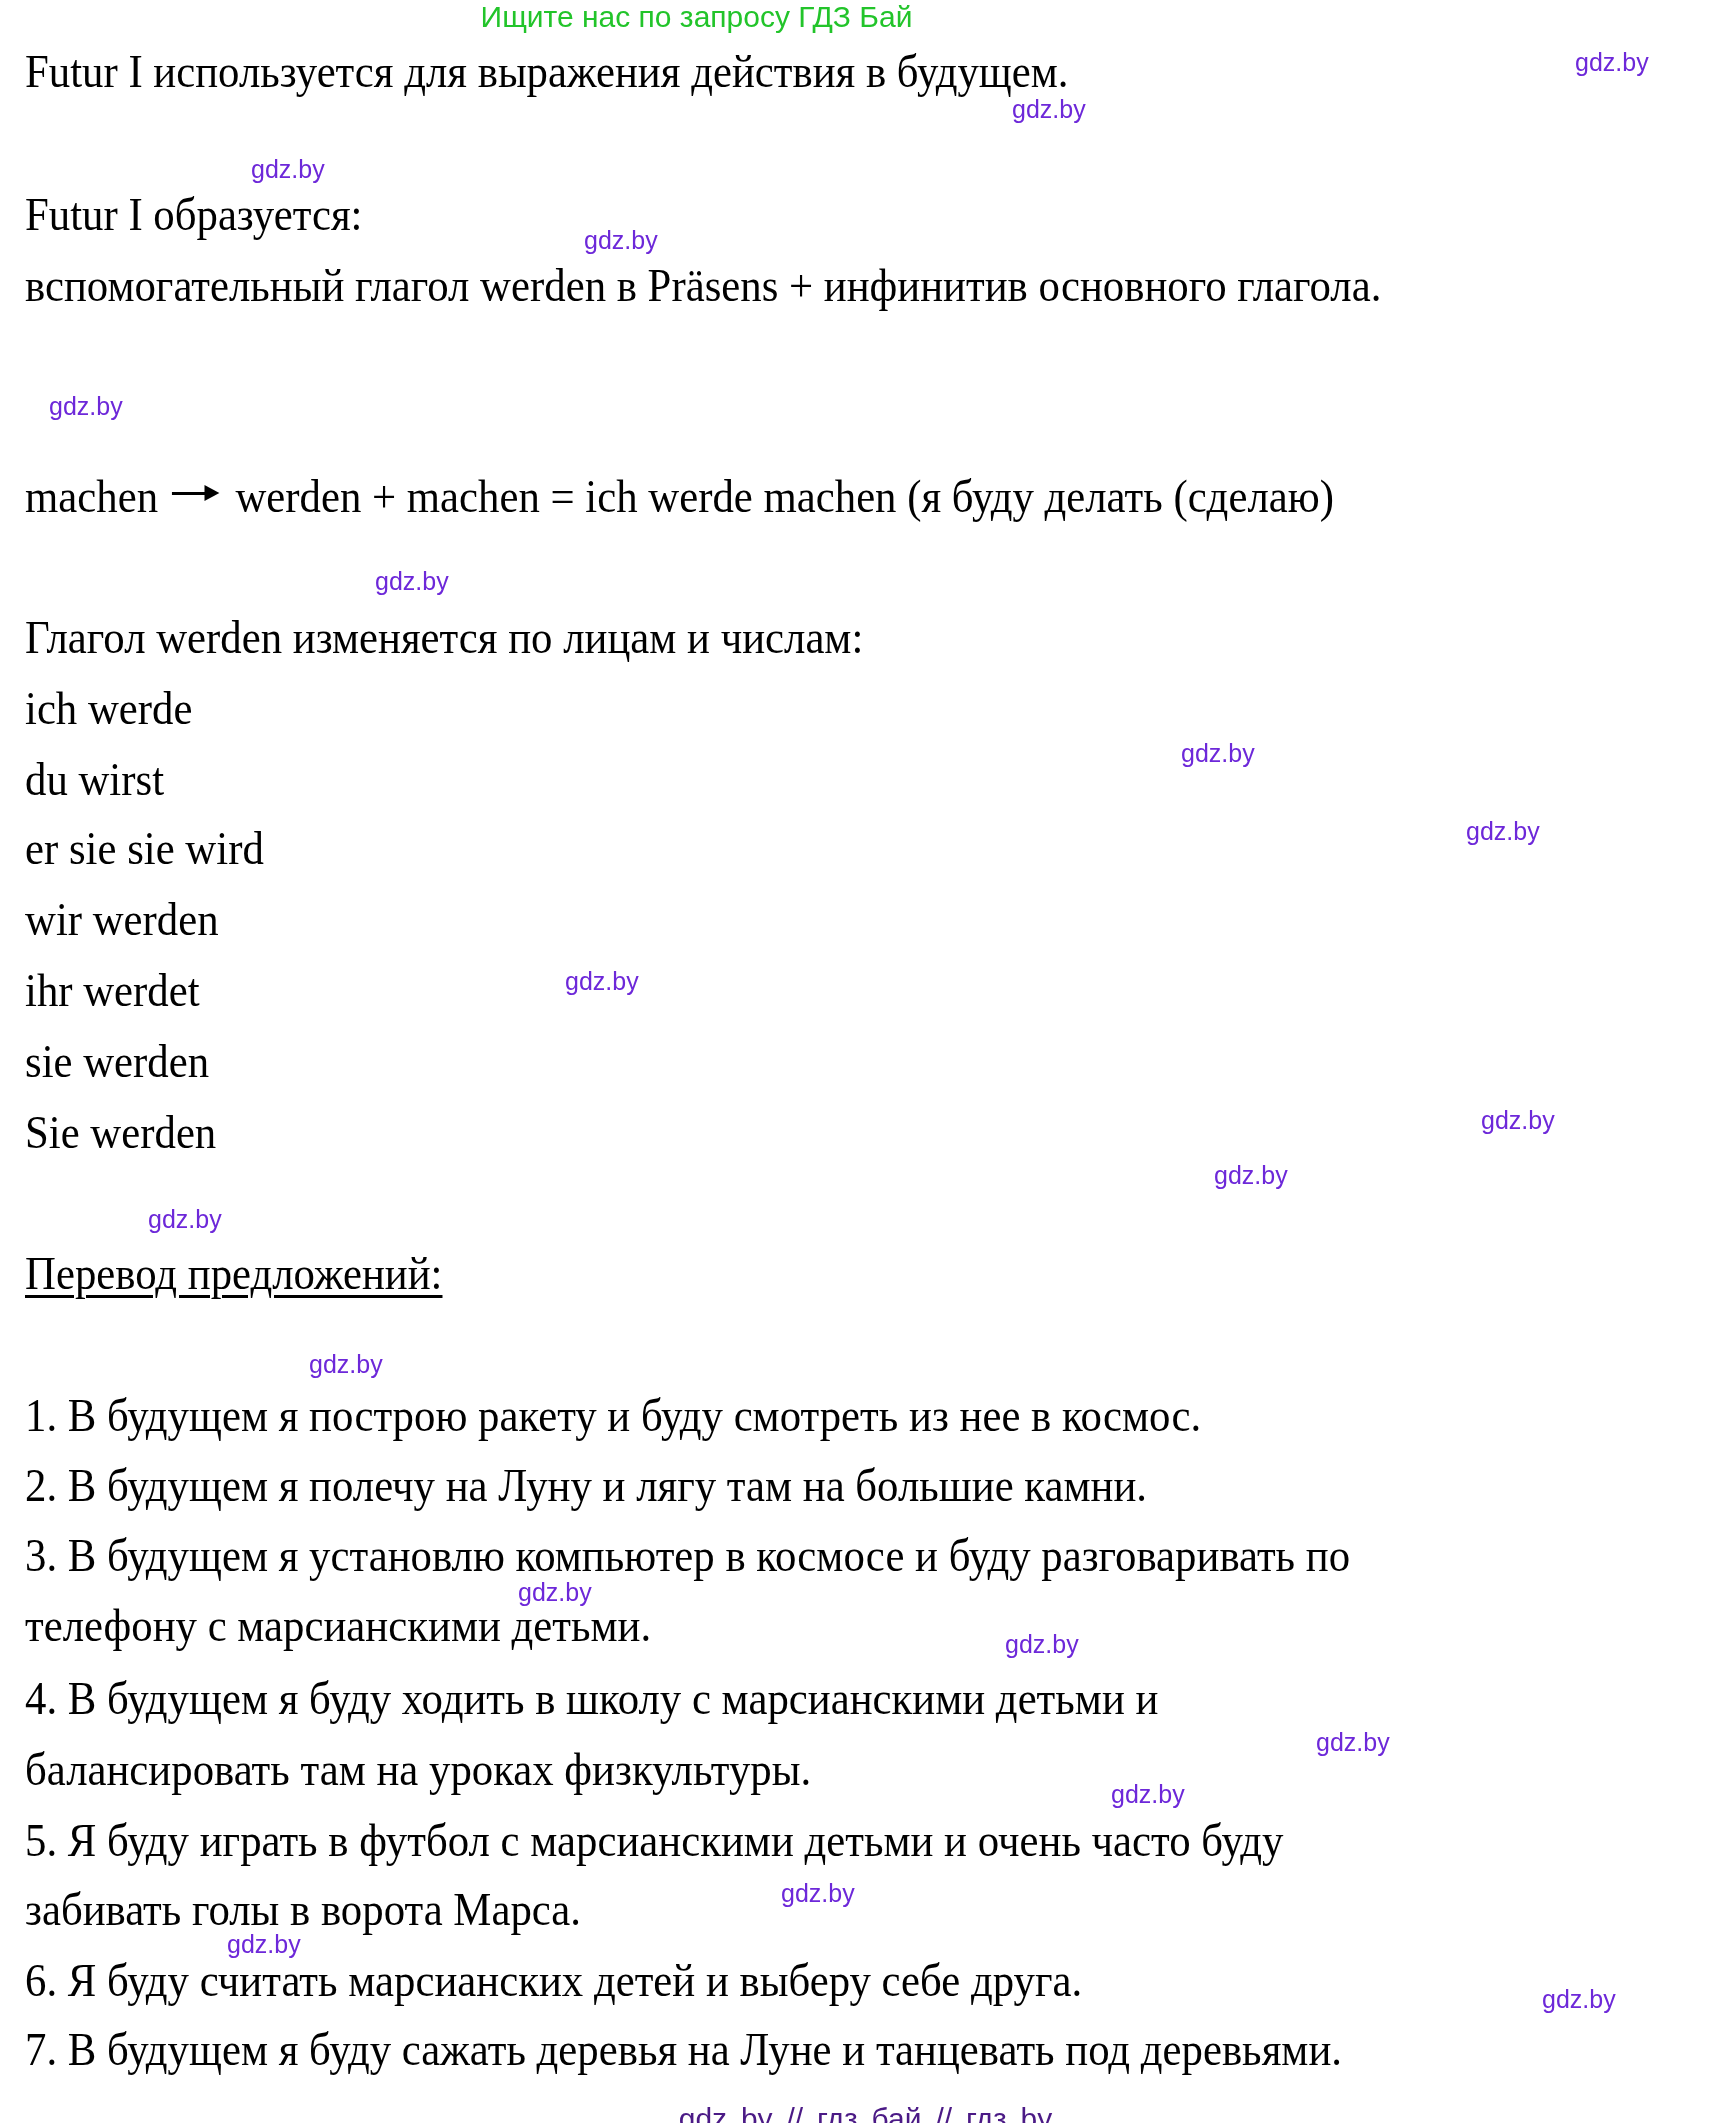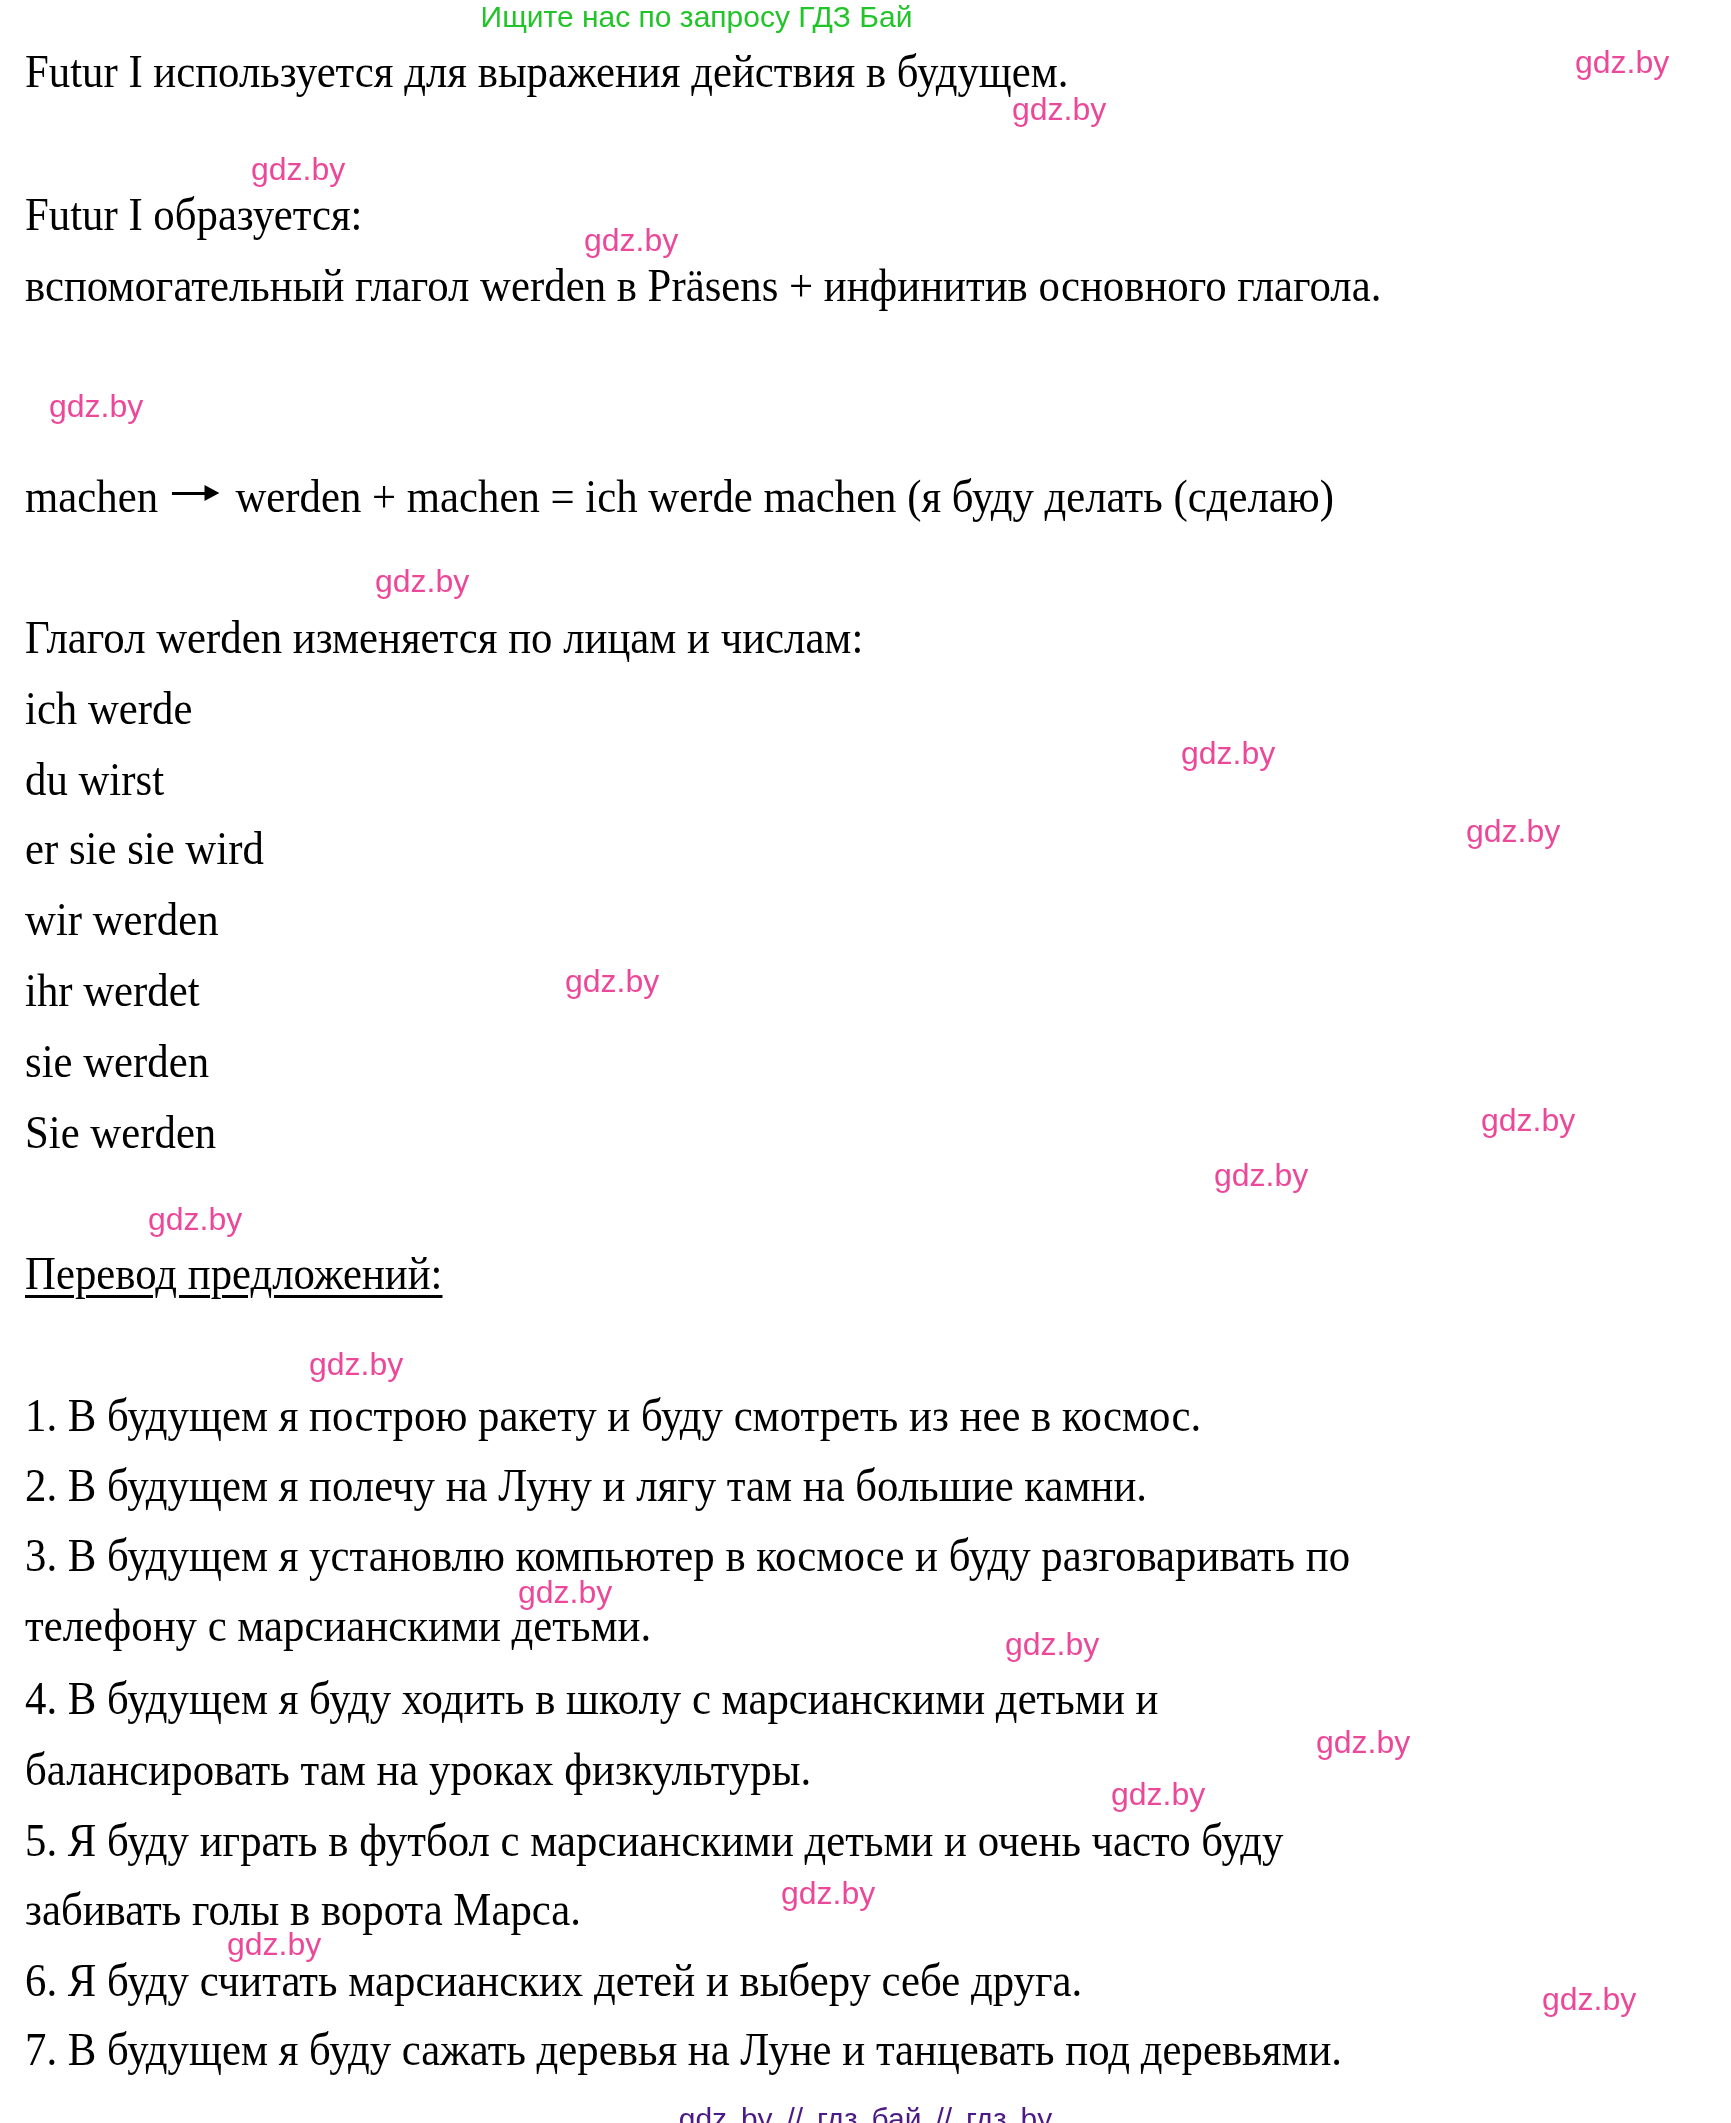--- a/index.html
+++ b/index.html
@@ -12,23 +12,23 @@
       line-height: 55px;
       color: #000000;
       white-space: nowrap;
       transform: scaleX(0.93);
       transform-origin: left center;
     }
     .underline { text-decoration: underline; text-decoration-thickness: 2.7px; text-underline-offset: 5.5px; }
     .wm {
       position: absolute;
       font-family: "Liberation Sans", "DejaVu Sans", sans-serif;
-      font-size: 32px;
+      font-size: 25px;
       line-height: 29px;
-      color: #ec4899;
+      color: #6d28d9;
       white-space: nowrap;
     }
     .header {
       position: absolute;
       top: 0; left: 0; width: 1393px;
       text-align: center;
       font-family: "Liberation Sans", "DejaVu Sans", sans-serif;
       font-size: 30px;
       line-height: 33px;
       color: #22c42a;

